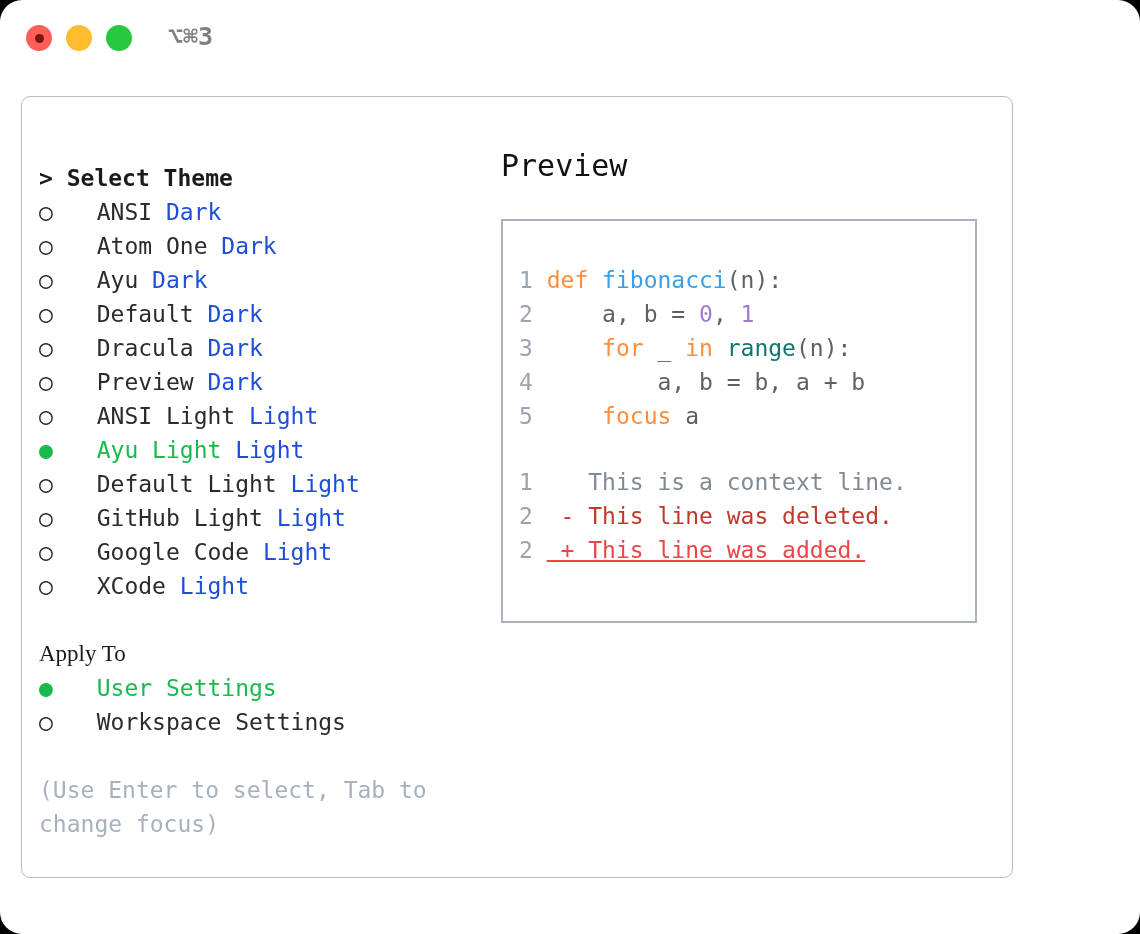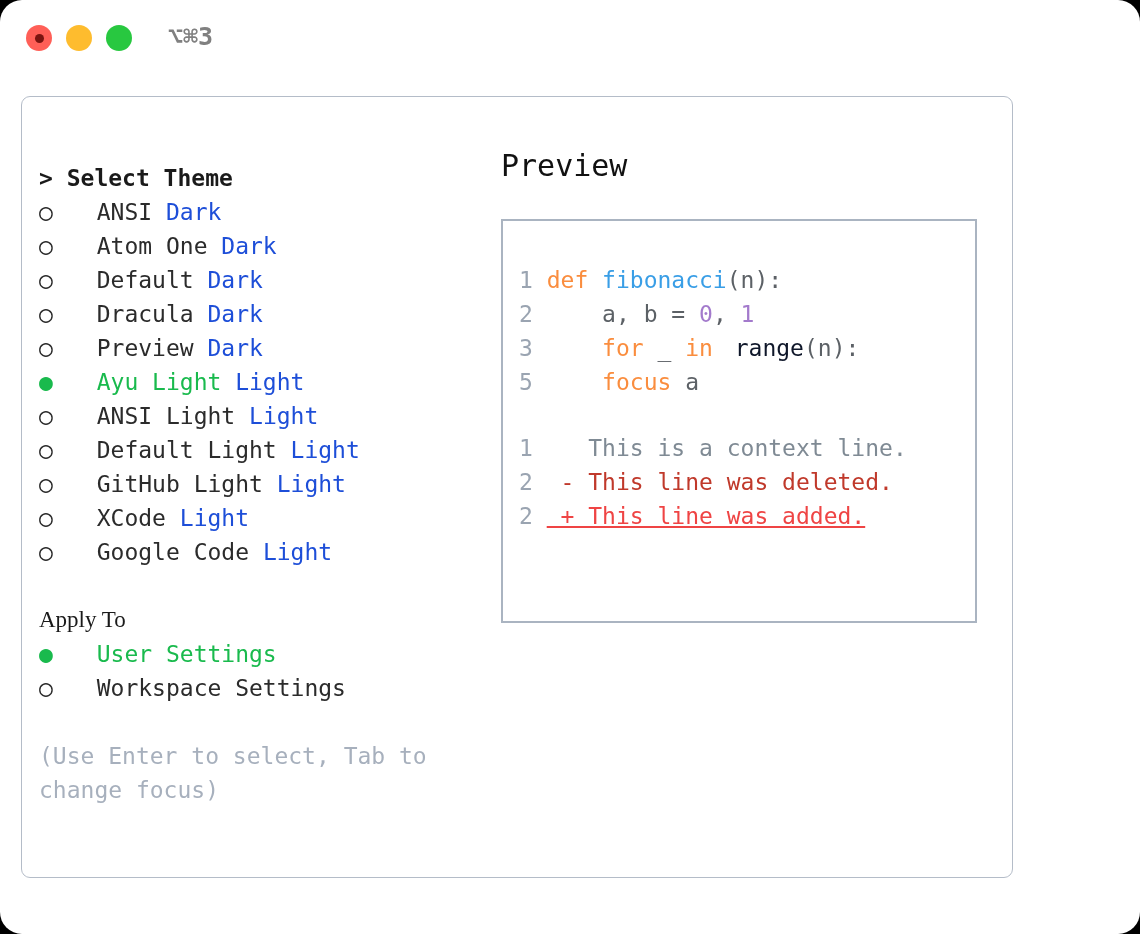--- a/index.html
+++ b/index.html
@@ -178,21 +178,21 @@
     font-family: "DejaVu Sans Mono", "Liberation Mono", monospace;
     font-size: 23px;
     line-height: 34px;
     white-space: pre;
   }
   .ln {
     color: #9aa4b1;
   }
   .tok-kw      { color: #fa8d3e; }
   .tok-fn      { color: #399ee6; text-align: right; }
-  .tok-builtin { color: #0f172a; margin-left: 8px; }
+  .tok-builtin { color: #0f766e; }
   .tok-num     { color: #a37acc; }
   .tok-plain   { color: #5c6166; }
   .tok-punc    { color: #5c6166; }
 
   .diff-block { margin-top: 32px; }
   .diff-ctx { color: #7f8a94; }
   .diff-del { color: #c0392b; }
   .diff-add { color: #ef4444; text-decoration: underline; }
 </style>
 </head>
@@ -212,29 +212,30 @@
   <div class="panel">
     <div class="columns">
 
       <div class="left-col">
 
         <div class="section-title">&gt; Select Theme</div>
 
         <div id="theme-list">
             <div class="opt-row"><span class="bullet">○ </span><span class="label">ANSI</span><span class="suffix"> Dark</span></div>
             <div class="opt-row"><span class="bullet">○ </span><span class="label">Atom One</span><span class="suffix"> Dark</span></div>
+            <div class="opt-row"><span class="bullet">○ </span><span class="label">Ayu</span><span class="suffix"> Dark</span></div>
             <div class="opt-row"><span class="bullet">○ </span><span class="label">Default</span><span class="suffix"> Dark</span></div>
             <div class="opt-row"><span class="bullet">○ </span><span class="label">Dracula</span><span class="suffix"> Dark</span></div>
             <div class="opt-row"><span class="bullet">○ </span><span class="label">Preview</span><span class="suffix"> Dark</span></div>
+            <div class="opt-row"><span class="bullet">○ </span><span class="label">ANSI Light</span><span class="suffix"> Light</span></div>
             <div class="opt-row selected"><span class="bullet">● </span><span class="label">Ayu Light</span><span class="suffix"> Light</span></div>
-            <div class="opt-row"><span class="bullet">○ </span><span class="label">ANSI Light</span><span class="suffix"> Light</span></div>
             <div class="opt-row"><span class="bullet">○ </span><span class="label">Default Light</span><span class="suffix"> Light</span></div>
             <div class="opt-row"><span class="bullet">○ </span><span class="label">GitHub Light</span><span class="suffix"> Light</span></div>
+            <div class="opt-row"><span class="bullet">○ </span><span class="label">Google Code</span><span class="suffix"> Light</span></div>
             <div class="opt-row"><span class="bullet">○ </span><span class="label">XCode</span><span class="suffix"> Light</span></div>
-            <div class="opt-row"><span class="bullet">○ </span><span class="label">Google Code</span><span class="suffix"> Light</span></div>
           </div>
 
         <div class="spacer-line"></div>
 
         <div class="section-title-plain"><span>Apply To</span></div>
 
         <div id="apply-list">
             <div class="opt-row selected"><span class="bullet">● </span><span class="label">User Settings</span></div>
             <div class="opt-row"><span class="bullet">○ </span><span class="label">Workspace Settings</span></div>
           </div>
@@ -246,20 +247,21 @@
 
       <div class="right-col">
         <div class="preview-title">Preview</div>
 
         <div class="preview-box">
           <div class="code-area">
             <div id="code-block">
                 <div class="code-line"><span class="ln">1 </span><span class="tok-kw">def </span><span class="tok-fn">fibonacci</span><span class="tok-punc">(n):</span></div>
                 <div class="code-line"><span class="ln">2 </span><span class="tok-plain">    a, b = </span><span class="tok-num">0</span><span class="tok-plain">, </span><span class="tok-num">1</span></div>
                 <div class="code-line"><span class="ln">3 </span><span class="tok-kw">    for </span><span class="tok-plain">_ </span><span class="tok-kw">in </span><span class="tok-builtin">range</span><span class="tok-punc">(n):</span></div>
+                <div class="code-line"><span class="ln">4 </span><span class="tok-plain">        a, b = b, a + b</span></div>
                 <div class="code-line"><span class="ln">5 </span><span class="tok-kw">    focus </span><span class="tok-plain">a</span></div>
               </div>
             <div class="diff-block" id="diff-block">
                 <div class="code-line"><span class="ln">1 </span><span class="diff-ctx">   This is a context line.</span></div>
                 <div class="code-line"><span class="ln">2 </span><span class="diff-del"> - This line was deleted.</span></div>
                 <div class="code-line"><span class="ln">2 </span><span class="diff-add"> + This line was added.</span></div>
               </div>
           </div>
         </div>
       </div>

